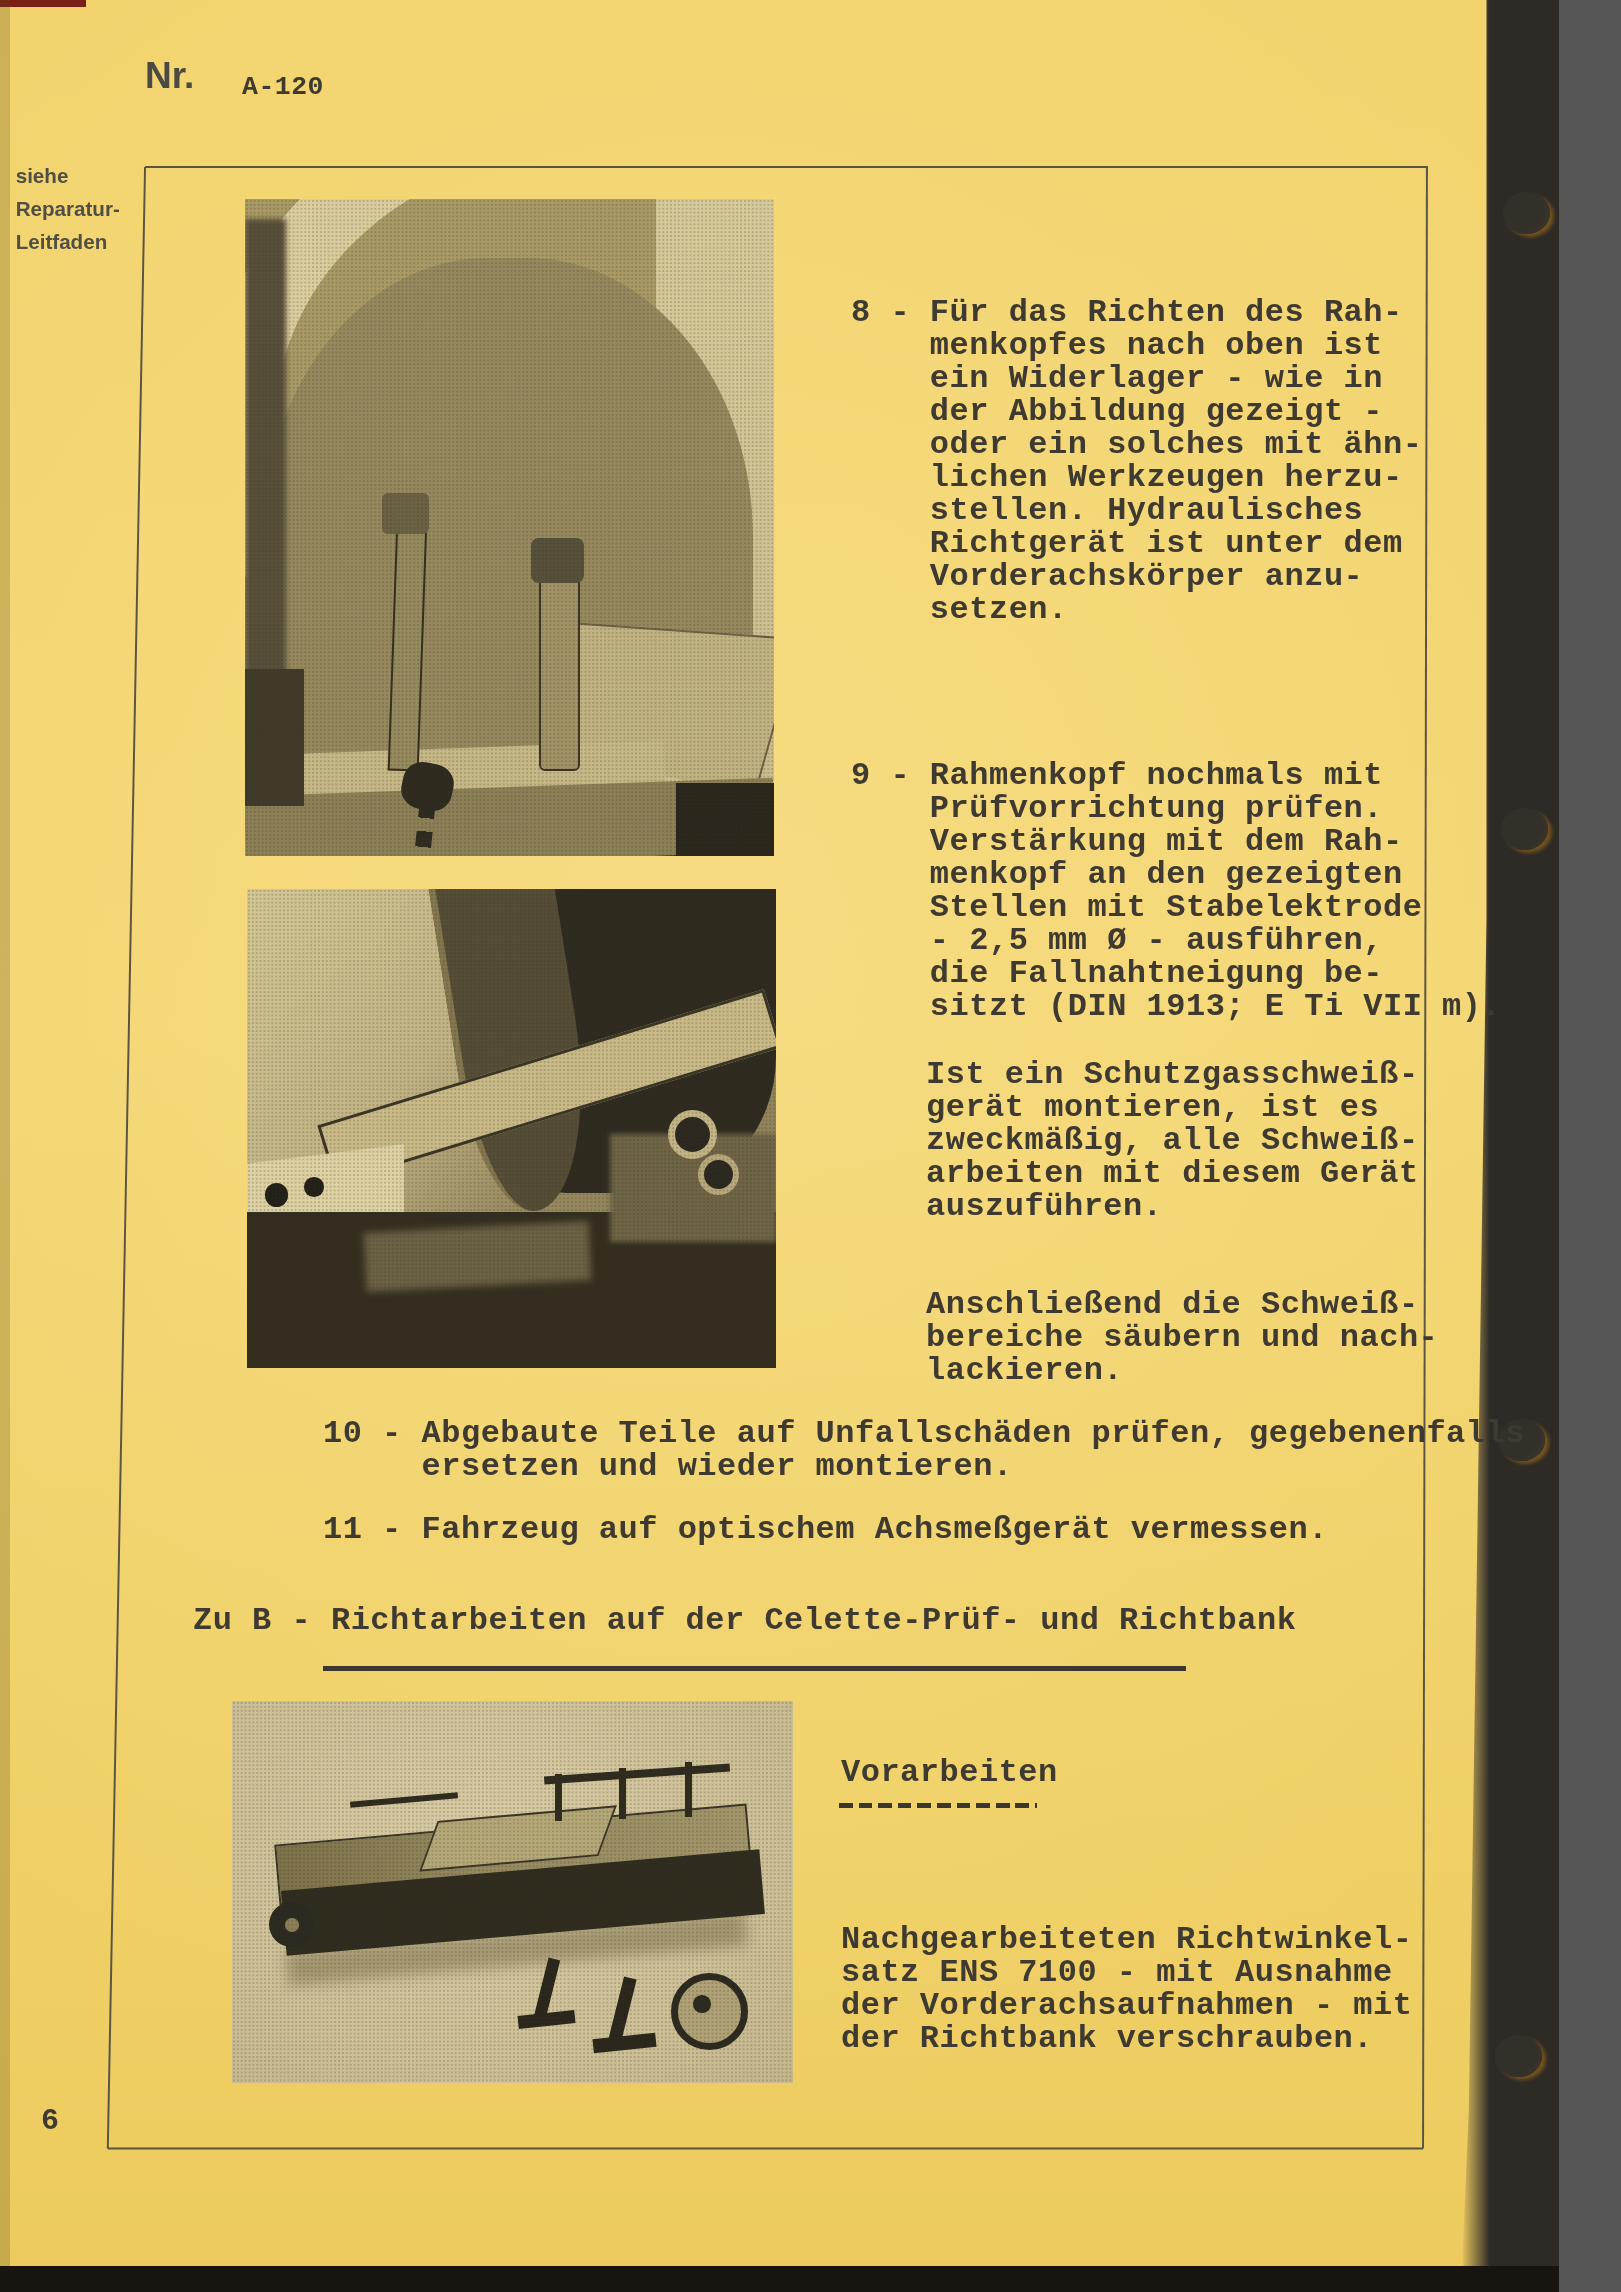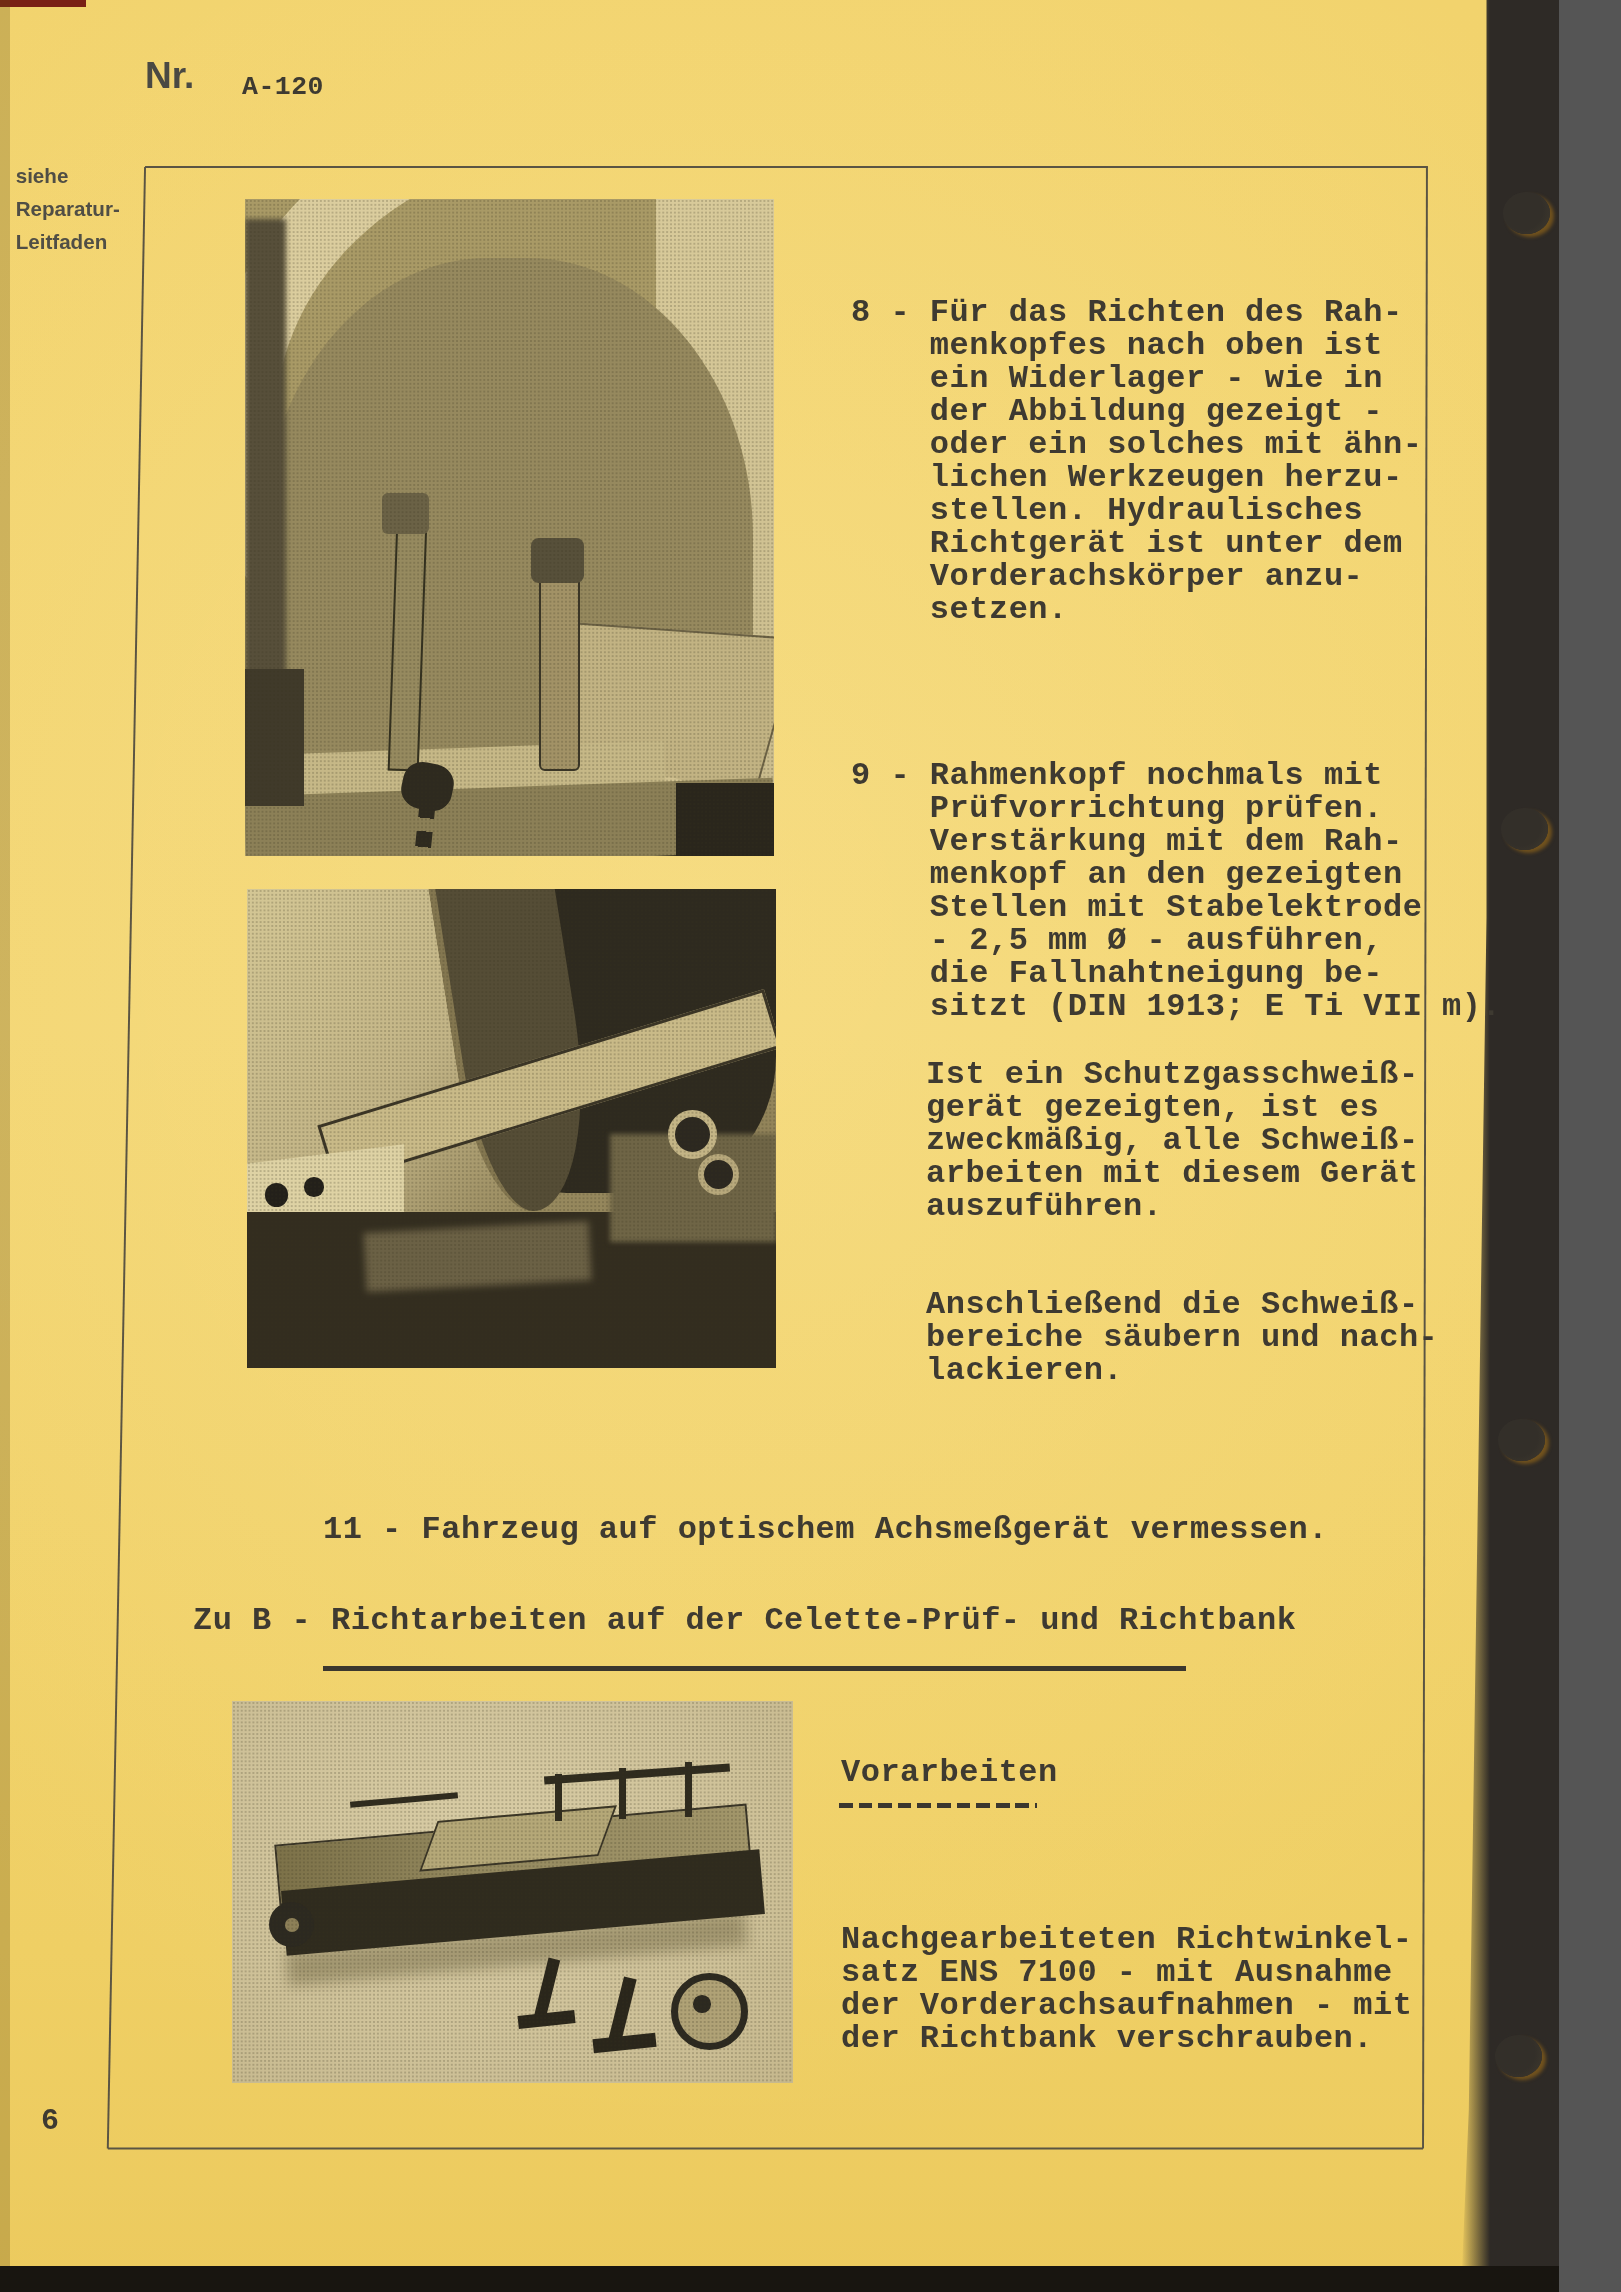--- a/index.html
+++ b/index.html
@@ -176,29 +176,31 @@
   <div class="mono" style="left:851px;top:759px;">9 - Rahmenkopf nochmals mit
     Prüfvorrichtung prüfen.
     Verstärkung mit dem Rah-
     menkopf an den gezeigten
     Stellen mit Stabelektrode
     - 2,5 mm Ø - ausführen,
     die Fallnahtneigung be-
     sitzt (DIN 1913; E Ti VII m).</div>
 
   <div class="mono" style="left:926px;top:1058px;">Ist ein Schutzgasschweiß-
-gerät gezeigten, ist es
+gerät montieren, ist es
 zweckmäßig, alle Schweiß-
 arbeiten mit diesem Gerät
 auszuführen.</div>
 
   <div class="mono" style="left:926px;top:1288px;">Anschließend die Schweiß-
 bereiche säubern und nach-
 lackieren.</div>
 
+  <div class="mono" style="left:323px;top:1417px;">10 - Abgebaute Teile auf Unfallschäden prüfen, gegebenenfalls
+     ersetzen und wieder montieren.</div>
 
   <div class="mono" style="left:323px;top:1513px;">11 - Fahrzeug auf optischem Achsmeßgerät vermessen.</div>
 
   <div class="mono" style="left:193px;top:1604px;">Zu B - Richtarbeiten auf der Celette-Prüf- und Richtbank</div>
   <div class="underline-solid" style="left:323px;top:1666px;width:863px;height:4.9px;"></div>
 
   <div class="mono" style="left:841px;top:1756px;">Vorarbeiten</div>
   <div class="underline-dashed" style="left:839px;top:1803px;width:198px;"></div>
 
   <div class="mono" style="left:841px;top:1923px;">Nachgearbeiteten Richtwinkel-

